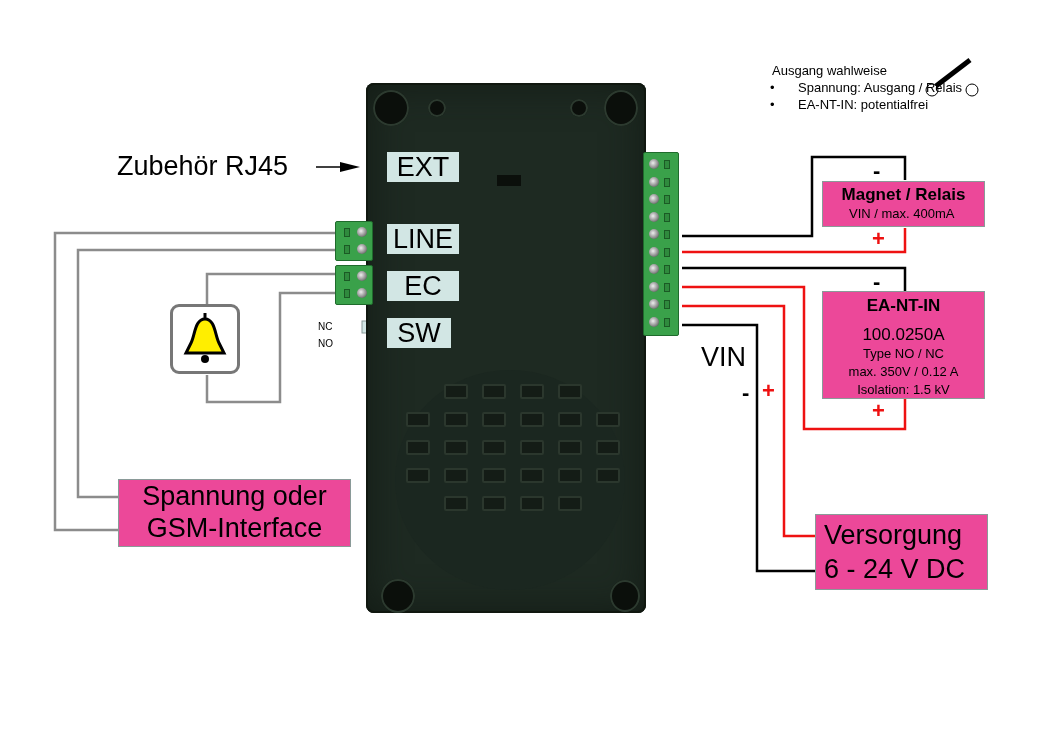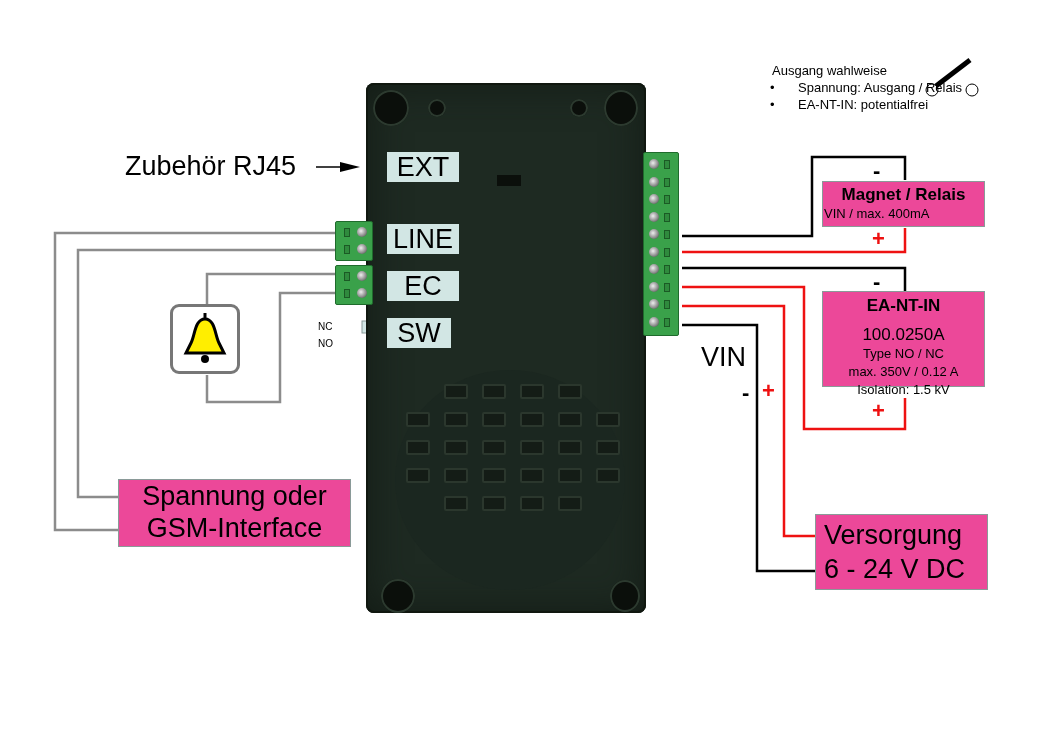--- a/index.html
+++ b/index.html
@@ -90,21 +90,21 @@
     <div class="screw" style="left: 5px; top: 111px;"></div>
     <div class="pin" style="left: 20px; top: 112px;"></div>
     <div class="screw" style="left: 5px; top: 128.5px;"></div>
     <div class="pin" style="left: 20px; top: 129.5px;"></div>
     <div class="screw" style="left: 5px; top: 146px;"></div>
     <div class="pin" style="left: 20px; top: 147px;"></div>
     <div class="screw" style="left: 5px; top: 163.5px;"></div>
     <div class="pin" style="left: 20px; top: 164.5px;"></div>
   </div>
 
-<div class="abs" style="left:125px;top:151px;font-size:27px;">Zubehör RJ45</div>
+<div class="abs" style="left:117px;top:151px;font-size:27px;">Zubehör RJ45</div>
 <div class="abs" style="left:318px;top:318px;font-size:10px;line-height:17px;">
   <div>NC</div>
   <div>NO</div>
 </div>
 
 <div class="abs" style="left:170px;top:304px;width:70px;height:70px;border:3px solid #777;border-radius:9px;box-sizing:border-box;background:#fff;">
   <svg width="64" height="64" viewBox="0 0 64 64">
     <line x1="32" y1="6" x2="32" y2="14" stroke="#000" stroke-width="3"></line>
     <path d="M32 12 C22 12 22 28 18 36 L13 46 L51 46 L46 36 C42 28 42 12 32 12 Z" fill="#ffee00" stroke="#000" stroke-width="3"></path>
     <circle cx="32" cy="52" r="4" fill="#000"></circle>
@@ -118,26 +118,26 @@
 
 <div class="abs" style="left:770px;top:62px;">
   <div style="font-size:13px;line-height:17px;margin-left:2px;">Ausgang wahlweise</div>
   <div style="font-size:13px;line-height:17px;"><span style="display:inline-block;width:28px;">•</span><span>Spannung: Ausgang / Relais</span></div>
   <div style="font-size:13px;line-height:17px;"><span style="display:inline-block;width:28px;">•</span><span>EA-NT-IN: potentialfrei</span></div>
 </div>
 
 <div class="sign" style="left:873px;top:160px;color:#000;">-</div>
 <div class="label-box" style="left:822px;top:181px;width:163px;height:46px;">
   <div style="font-weight:bold;font-size:17px;line-height:22px;margin-top:2px;">Magnet / Relais</div>
-  <div style="font-size:13px;line-height:16px;text-align:left;padding-left:1px;">VIN / max. 400mA</div>
+  <div style="font-size:13px;line-height:16px;text-align:left;padding-left:26px;">VIN / max. 400mA</div>
 </div>
 <div class="sign" style="left:872px;top:228px;color:#ee1111;">+</div>
 
 <div class="sign" style="left:873px;top:271px;color:#000;">-</div>
-<div class="label-box" style="left:822px;top:291px;width:163px;height:96px;">
+<div class="label-box" style="left:822px;top:291px;width:163px;height:108px;">
   <div style="font-weight:bold;font-size:17px;line-height:20px;margin-top:4px;">EA-NT-IN</div>
   <div style="font-size:17px;line-height:21px;margin-top:8px;">100.0250A</div>
   <div style="font-size:13px;line-height:18px;">Type NO / NC</div>
   <div style="font-size:13px;line-height:18px;">max. 350V / 0.12 A</div>
   <div style="font-size:13px;line-height:18px;">Isolation: 1.5 kV</div>
 </div>
 <div class="sign" style="left:872px;top:400px;color:#ee1111;">+</div>
 
 <div class="abs" style="left:701px;top:342px;font-size:27px;">VIN</div>
 <div class="sign" style="left:742px;top:382px;color:#000;">-</div>

